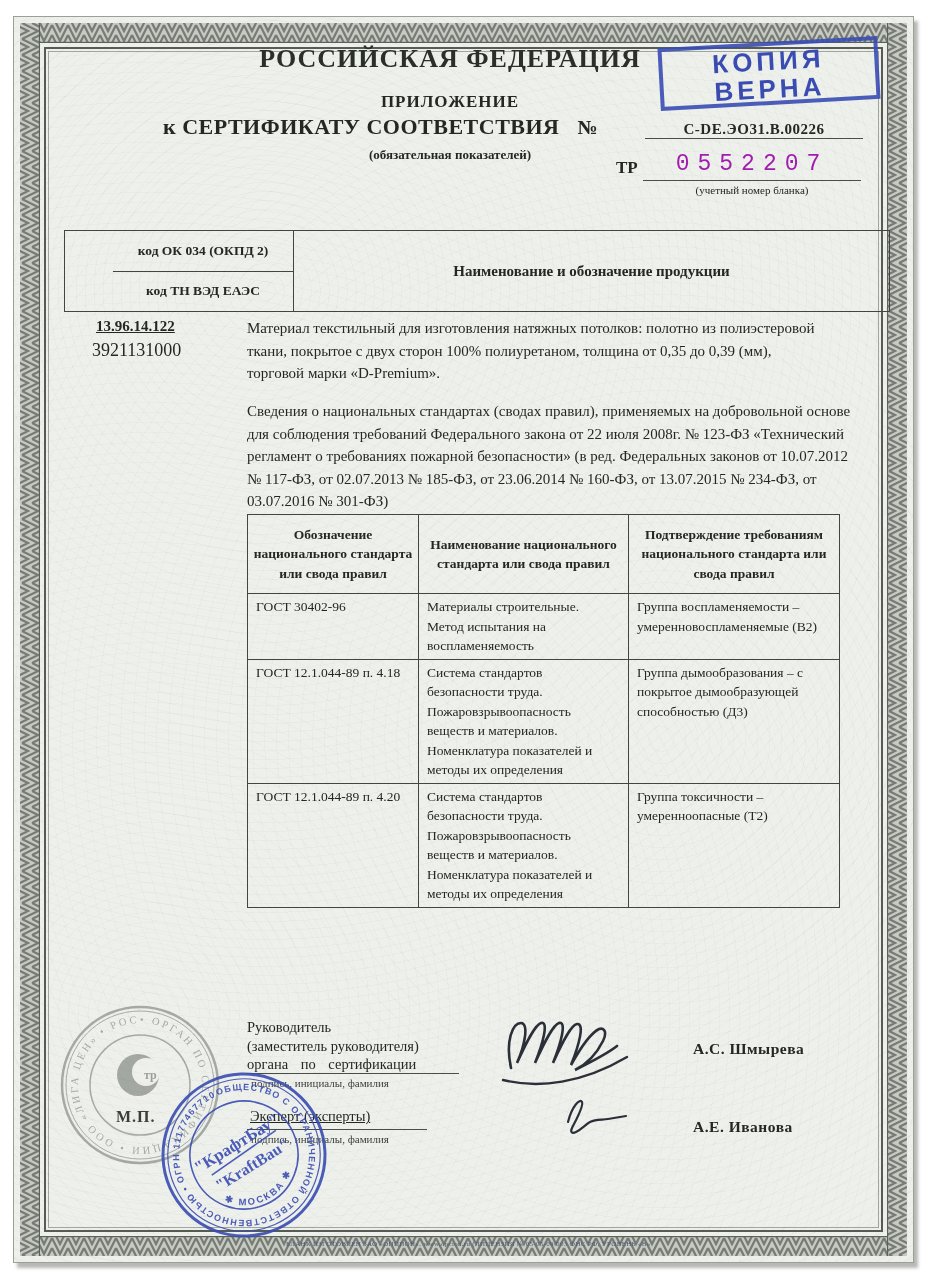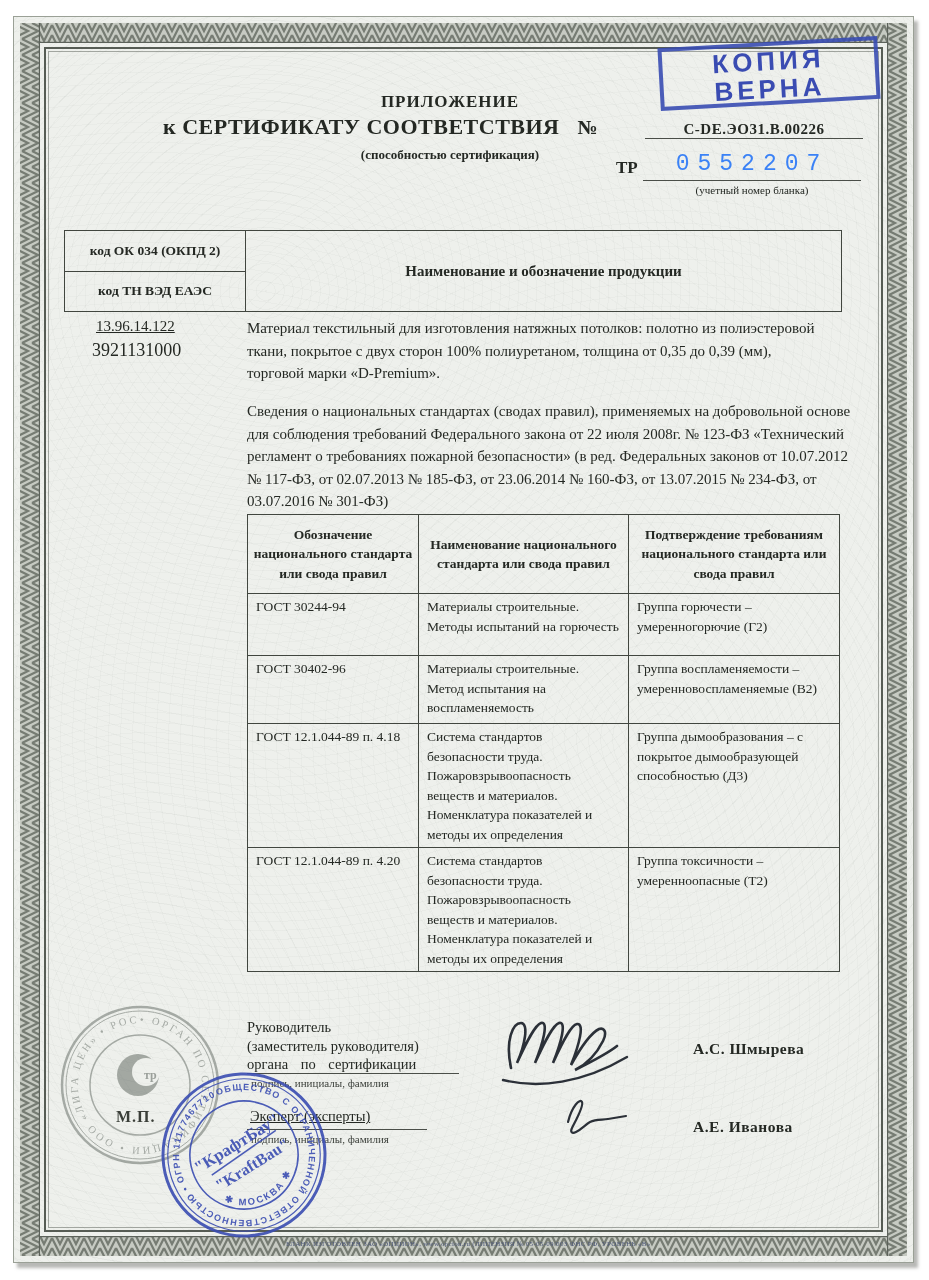--- a/index.html
+++ b/index.html
@@ -43,30 +43,30 @@
   }
   .prilozhenie{left:60px;top:92px;width:780px;font-size:17px;letter-spacing:1px;}
   .title2{left:163px;top:114px;font-size:22px;letter-spacing:0.5px;white-space:nowrap;}
   .numsign{font-size:20px;}
   .certnum{left:645px;top:121px;width:218px;font-size:15px;border-bottom:1.5px solid #4a4e48;padding-bottom:0;letter-spacing:0.5px;}
   .oblig{left:60px;top:147px;width:780px;font-size:13px;}
   .tr-label{left:616px;top:158px;font-size:17px;}
   .blanknum{
     left:643px;top:151px;width:218px;font-family:"Liberation Mono",monospace;
     font-size:23px;letter-spacing:8px;border-bottom:1.5px solid #4a4e48;
-    padding-bottom:3px;color:#3b82f6;
+    padding-bottom:3px;color:#a21caf;
   }
   .blanknote{left:643px;top:184px;width:218px;font-size:11px;}
   
-  .codes-box{left:64px;top:230px;width:776px;height:80px;border:1.6px solid #41463f;display:flex;}
+  .codes-box{left:64px;top:230px;width:776px;height:80px;border:1.6px solid #41463f;display:flex;padding-left:48px;}
   .codes-left{width:180px;border-right:1.6px solid #41463f;display:flex;flex-direction:column;}
   .codes-left > div{flex:1;display:flex;align-items:center;justify-content:center;font-size:13.5px;font-weight:bold;}
   .codes-left > div:first-child{border-bottom:1.6px solid #41463f;}
   .codes-right{flex:1;display:flex;align-items:center;justify-content:center;font-size:15px;font-weight:bold;}
-  .okpd{left:96px;top:318px;font-size:15px;text-decoration:underline;}
+  .okpd{left:96px;top:318px;font-size:15px;text-decoration:underline;font-weight:bold;}
   .tnved{left:92px;top:340px;font-size:18px;}
   .para{font-size:15px;line-height:22.5px;text-align:left;}
   .p1{left:247px;top:317px;width:585px;}
   .p2{left:247px;top:400px;width:618px;}
   
   .tbl-wrap{left:247px;top:514px;}
   table{border-collapse:collapse;width:592px;table-layout:fixed;}
   th,td{border:1.7px solid #41463f;font-size:13.5px;line-height:19.5px;vertical-align:top;padding:3px 9px 3px 8px;}
   th{font-weight:bold;text-align:center;vertical-align:middle;padding:2px 5px;height:74px;}
   tbody tr:nth-child(1){height:62px;}
@@ -128,35 +128,36 @@
   </svg>
   <svg class="band" style="left:873px;top:6px;" width="20" height="1233">
     <rect width="20" height="1233" fill="url(#zzv)"></rect>
     <rect x="0" width="1.2" height="1233" fill="#5c625a"></rect>
   </svg>
   <div class="frame"></div>
 </div>
 
 <div class="content">
 
+  <div class="abs country ctr b">РОССИЙСКАЯ ФЕДЕРАЦИЯ</div>
 
   <div class="abs copy-stamp">
     <div>КОПИЯ</div>
     <div>ВЕРНА</div>
   </div>
 
   <div class="abs prilozhenie ctr b">ПРИЛОЖЕНИЕ</div>
 
   <div class="abs title2 b">
     <span>к СЕРТИФИКАТУ СООТВЕТСТВИЯ</span>
     &nbsp;&nbsp;<span class="numsign">№</span>
   </div>
   <div class="abs certnum ctr b">C-DE.ЭО31.В.00226</div>
 
-  <div class="abs oblig ctr b">(способностью сертификация)</div>
+  <div class="abs oblig ctr b">(обязательная показателей)</div>
 
   <div class="abs tr-label b">ТР</div>
   <div class="abs blanknum ctr">0552207</div>
   <div class="abs blanknote ctr">(учетный номер бланка)</div>
 
   <div class="abs codes-box">
     <div class="codes-left">
       <div>код ОК 034 (ОКПД 2)</div>
       <div>код ТН ВЭД ЕАЭС</div>
     </div>
@@ -178,25 +179,20 @@
           <col style="width:211px">
         </colgroup>
       <thead>
         <tr>
           <th>Обозначение национального стандарта или свода правил</th>
           <th>Наименование национального стандарта или свода правил</th>
           <th>Подтверждение требованиям национального стандарта или свода правил</th>
         </tr>
       </thead>
       <tbody>
-          <tr>
-            <td>ГОСТ 30244-94</td>
-            <td>Материалы строительные. Методы испытаний на горючесть</td>
-            <td>Группа горючести – умеренногорючие (Г2)</td>
-          </tr>
           <tr>
             <td>ГОСТ 30402-96</td>
             <td>Материалы строительные. Метод испытания на воспламеняемость</td>
             <td>Группа воспламеняемости – умеренновоспламеняемые (В2)</td>
           </tr>
           <tr>
             <td>ГОСТ 12.1.044-89 п. 4.18</td>
             <td>Система стандартов безопасности труда. Пожаровзрывоопасность веществ и материалов. Номенклатура показателей и методы их определения</td>
             <td>Группа дымообразования – с покрытое дымообразующей способностью (Д3)</td>
           </tr>

